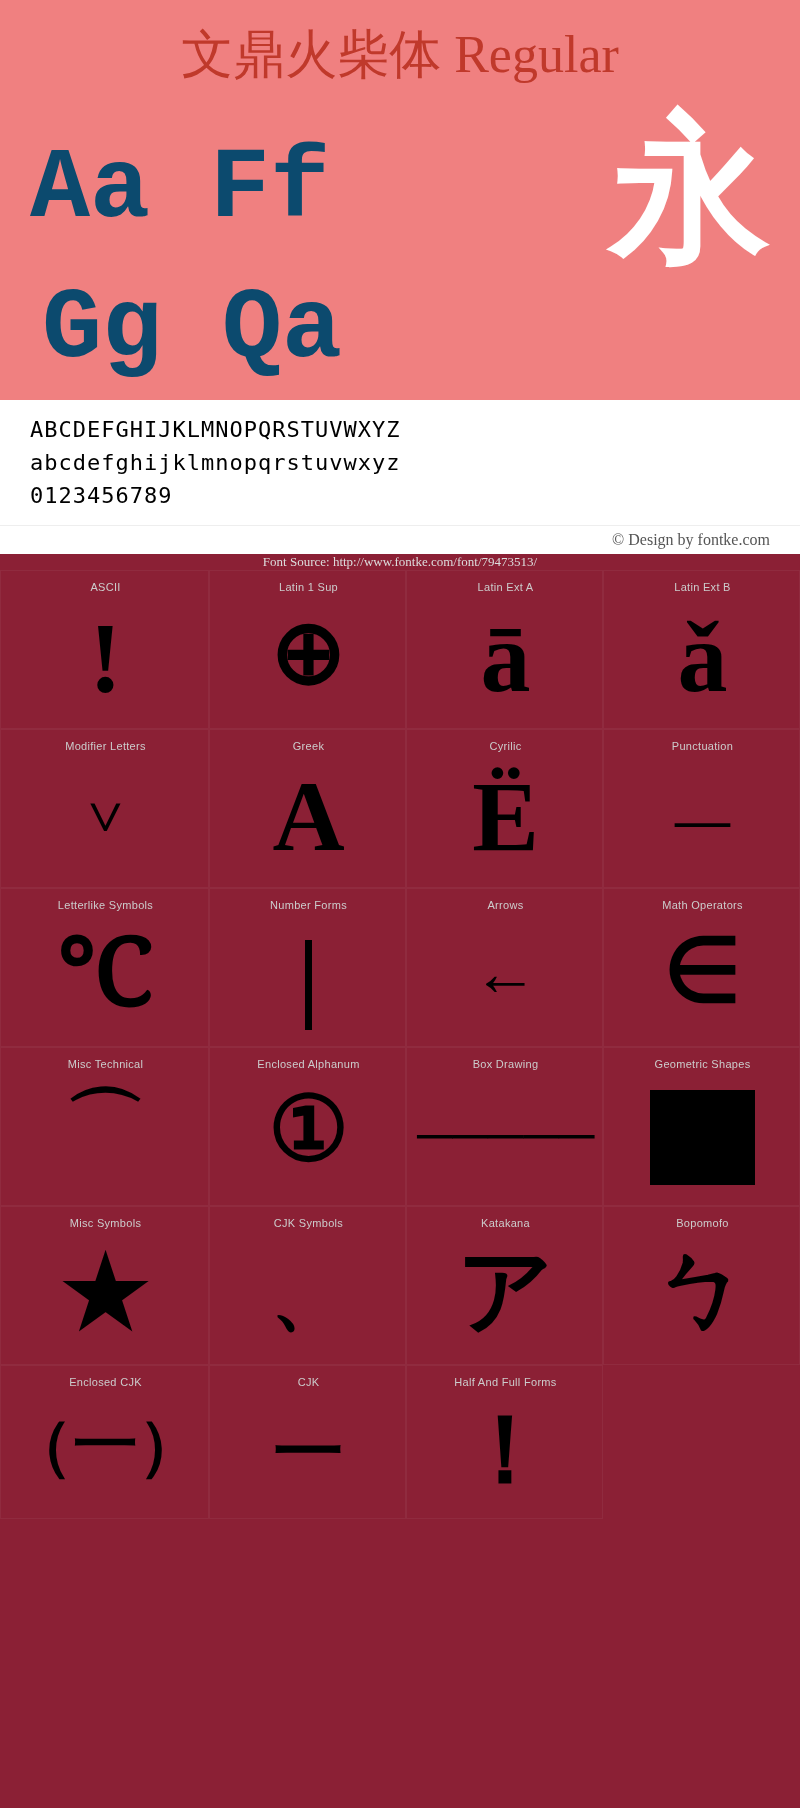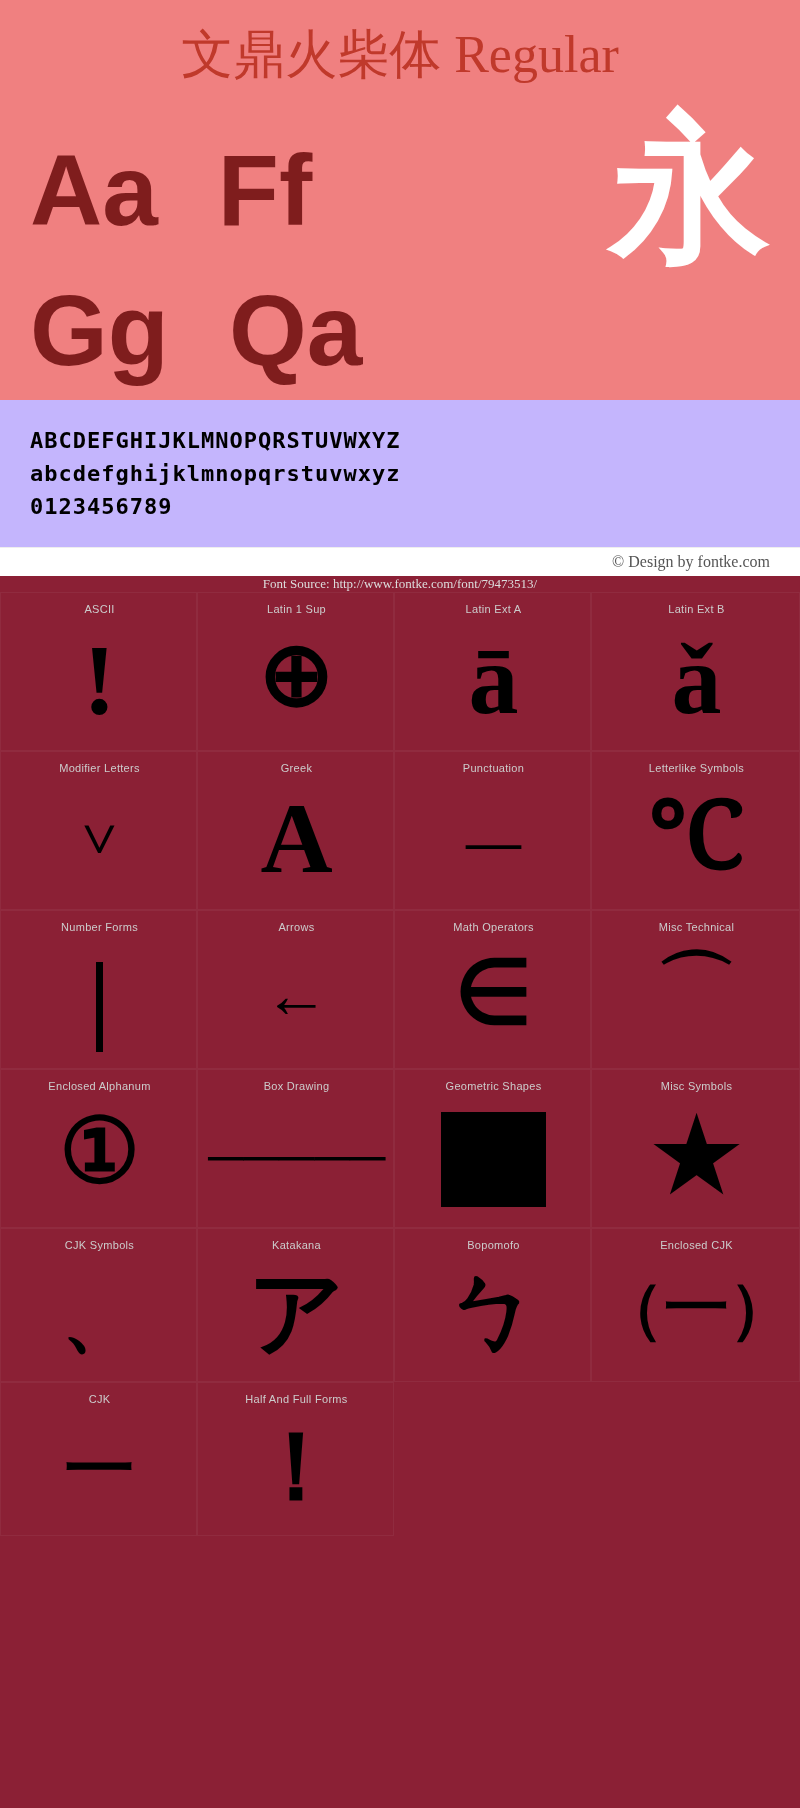--- a/index.html
+++ b/index.html
@@ -29,46 +29,47 @@
 
     .sample-glyphs {
       display: flex;
       align-items: center;
       padding: 10px 0;
     }
 
     .glyph-pair {
       font-size: 100px;
       font-weight: 900;
-      color: #7f1d1d;
+      color: #0c4a6e;
       margin-right: 60px;
-      font-family: Liberation Sans, sans-serif;
+      font-family: Liberation Mono, monospace;
       line-height: 1;
     }
 
     .chinese-char {
       font-size: 160px;
       color: white;
       font-family: serif;
       line-height: 1;
       margin-left: auto;
       font-weight: 900;
     }
 
     .sample-row {
       display: flex;
       align-items: center;
       padding: 0 0 20px 0;
+      margin-left: 12px;
     }
 
     .alphabet-section {
-      background: #c4b5fd;
-      padding: 24px 30px;
+      background: #ffffff;
+      padding: 13px 30px;
       font-size: 22px;
-      font-weight: 700;
+      font-weight: 400;
       color: #000;
       letter-spacing: 1px;
       line-height: 1.5;
       font-family: monospace;
     }
 
     .footer-info {
       background: white;
       text-align: right;
       padding: 5px 30px 5px 30px;
@@ -179,20 +180,24 @@
 
   <div class="char-cell">
     <div class="char-label">Modifier Letters</div>
     <div class="char-display medium" style="font-size:60px; margin-top:20px;">˅</div>
   </div>
   <div class="char-cell">
     <div class="char-label">Greek</div>
     <div class="char-display large" style="font-size:100px;">Α</div>
   </div>
   <div class="char-cell">
+    <div class="char-label">Cyrilic</div>
+    <div class="char-display large">Ё</div>
+  </div>
+  <div class="char-cell">
     <div class="char-label">Punctuation</div>
     <div class="char-display large" style="font-size:55px; margin-top:25px;">—</div>
   </div>
 
   <div class="char-cell">
     <div class="char-label">Letterlike Symbols</div>
     <div class="char-display large" style="font-size:95px;">℃</div>
   </div>
   <div class="char-cell">
     <div class="char-label">Number Forms</div>

